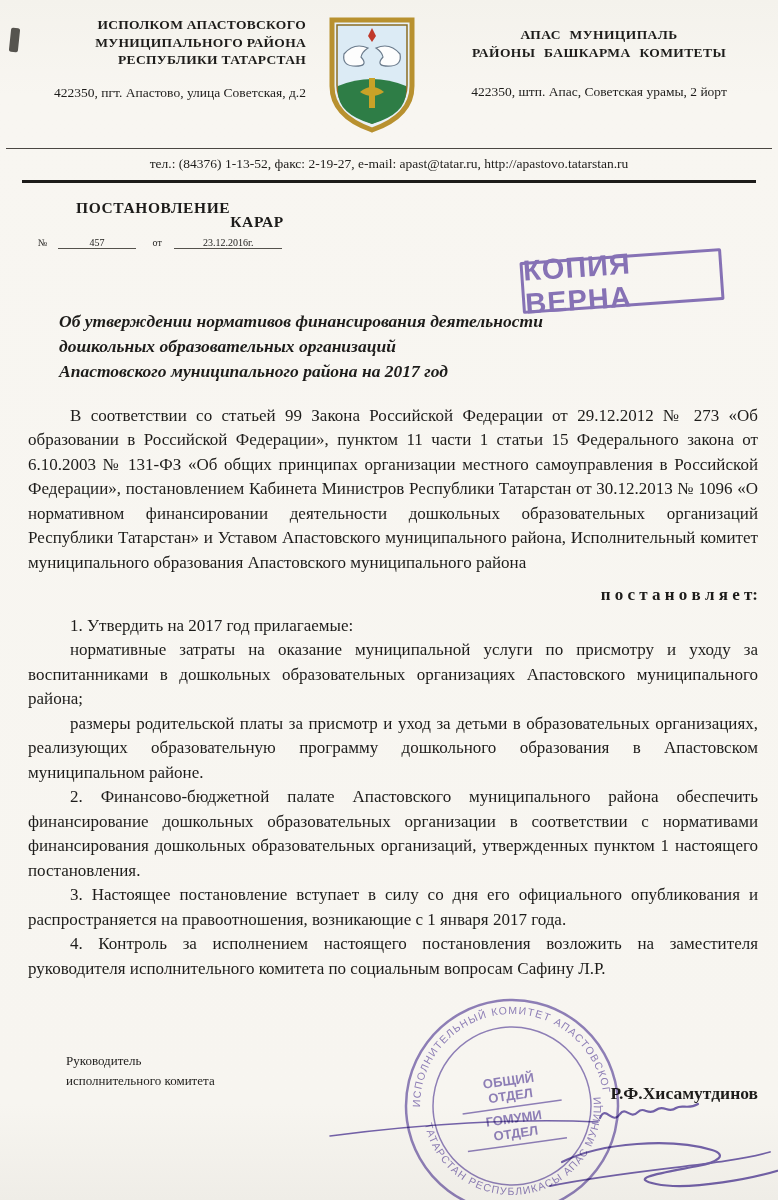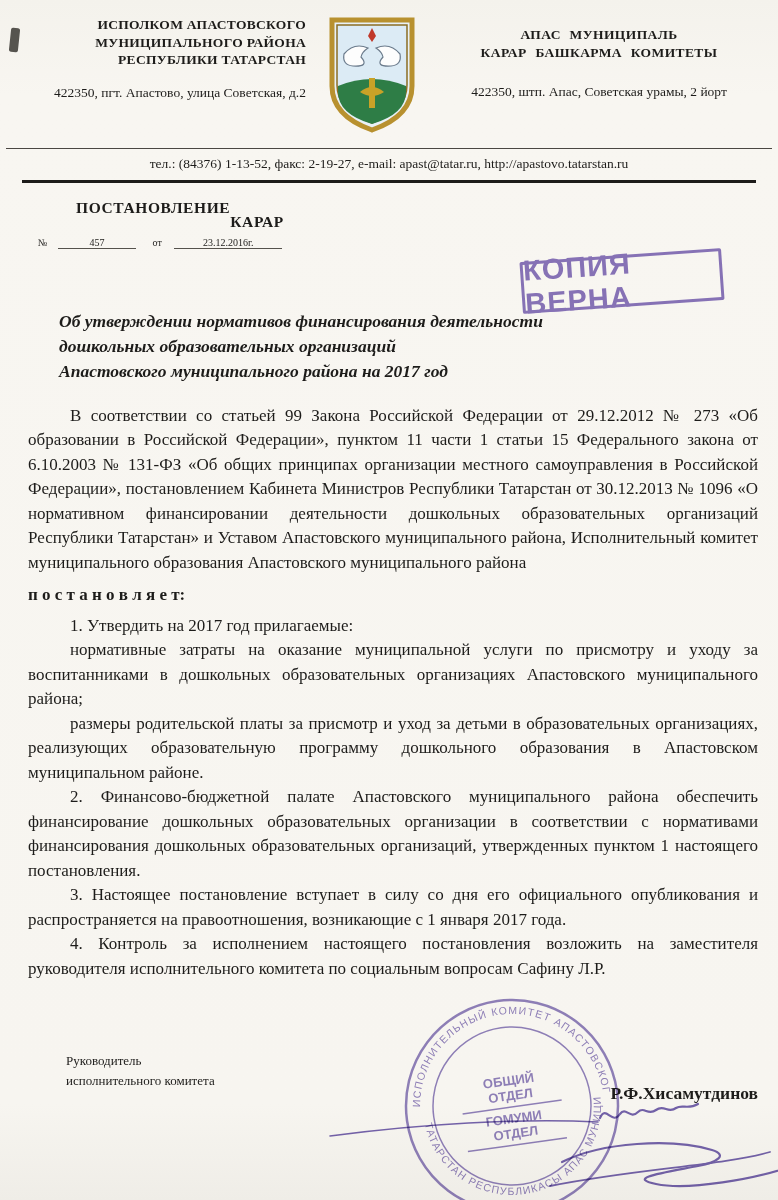--- a/index.html
+++ b/index.html
@@ -43,21 +43,21 @@
     font-family:"Liberation Sans", sans-serif; font-weight:bold; font-size:29px; letter-spacing:1px;
     transform:rotate(-4deg); opacity:.88; mix-blend-mode:multiply;
   }
 
   
   .title { margin:60px auto 0 auto; width:660px; text-align:left; font-weight:bold; font-size:17.5px; line-height:1.42;font-style:italic; }
 
   
   .body { margin:20px 20px 0 28px; font-size:17px; line-height:24.5px; }
   .para { margin:0; text-align:justify; text-indent:42px; }
-  .resolves { text-align:left; font-weight:bold; margin:8px 0 6px 0; font-size:17px; }
+  .resolves { text-align:right; font-weight:bold; margin:8px 0 6px 0; font-size:17px; }
 
   
   .sig-area { position:relative; margin-top:56px; height:180px; }
   .sig-pos { position:absolute; left:66px; top:14px; font-weight:normal; font-size:13px; line-height:1.55; }
   .sig-name { position:absolute; right:20px; top:46px; font-weight:bold; font-size:17.5px;margin-left:44px; }
 
   
   .round-stamp { position:absolute; left:396px; top:990px; width:232px; height:232px; opacity:.82; mix-blend-mode:multiply; transform:rotate(-8deg); }
   .round-stamp text { font-family:"Liberation Sans", sans-serif; fill:#7a68b4; }
   .ring-text { font-size:10.5px; letter-spacing:1.2px; }
@@ -92,21 +92,21 @@
         <path d="M74 38 q-10 -12 -24 -6 q6 4 7 9 q-9 10 8 9 q11 -1 9 -12 z" fill="#fdfdfd" stroke="#6b7b8c" stroke-width="1.2"></path>
         <path d="M12 70 q34 -14 68 0 v6 q0 22 -34 32 q-34 -10 -34 -32 z" fill="#2e7d46"></path>
         <path d="M43 62 h6 v30 h-6 z" fill="#c9a227"></path>
         <path d="M34 76 q12 -10 24 0 q-12 8 -24 0 z" fill="#c9a227"></path>
       </svg>
     </div>
 
     <div class="lh-right">
       <div class="org">
         <div>АПАС  МУНИЦИПАЛЬ</div>
-        <div>КАРАР  БАШКАРМА  КОМИТЕТЫ</div>
+        <div>РАЙОНЫ  БАШКАРМА  КОМИТЕТЫ</div>
       </div>
       <div class="addr">422350, штп. Апас, Советская урамы, 2 йорт</div>
     </div>
   </header>
 
   <hr class="thin-rule">
   <div class="contact">тел.: (84376) 1-13-52, факс: 2-19-27,  e-mail: apast@tatar.ru, http://apastovo.tatarstan.ru</div>
   <hr class="thick-rule">
 
   <div class="doc-type-row">

